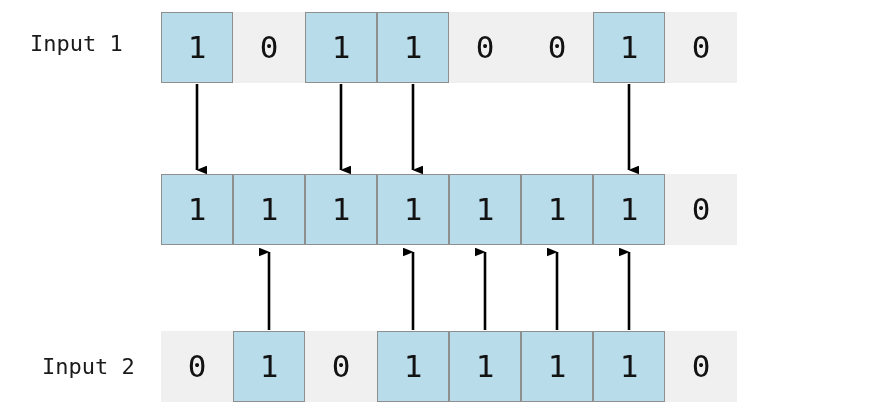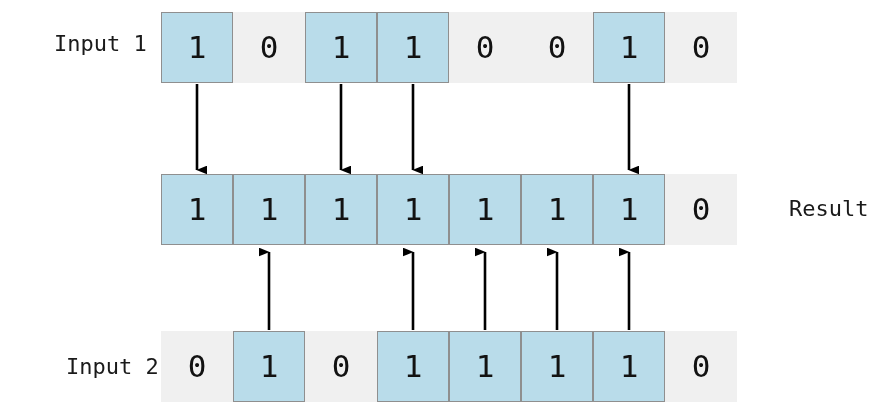--- a/index.html
+++ b/index.html
@@ -19,21 +19,20 @@
   }
 
   
   .row-label {
     position: absolute;
     font-family: "DejaVu Sans Mono", monospace;
     font-size: 22px;
     color: #1a1a1a;
     white-space: pre;
     letter-spacing: 0px;
-    margin-left: 24px;
   }
   .label-input1 { left: 30px;  top: 31px;  }
   .label-input2 { left: 42px;  top: 354px; }
   .label-result { left: 765px; top: 196px; }
 
   
   .bitrow {
     position: absolute;
     display: flex;
     left: 161px;
@@ -95,21 +94,20 @@
       <div class="cell on">1</div>
       <div class="cell on">1</div>
       <div class="cell on">1</div>
       <div class="cell on">1</div>
       <div class="cell on">1</div>
       <div class="cell on">1</div>
       <div class="cell on">1</div>
       <div class="cell off">0</div>
     </div>
 
-  <div class="row-label label-result">Result</div>
 
   <div class="bitrow row-bottom" id="row-input2">
       <div class="cell off">0</div>
       <div class="cell on">1</div>
       <div class="cell off">0</div>
       <div class="cell on">1</div>
       <div class="cell on">1</div>
       <div class="cell on">1</div>
       <div class="cell on">1</div>
       <div class="cell off">0</div>

